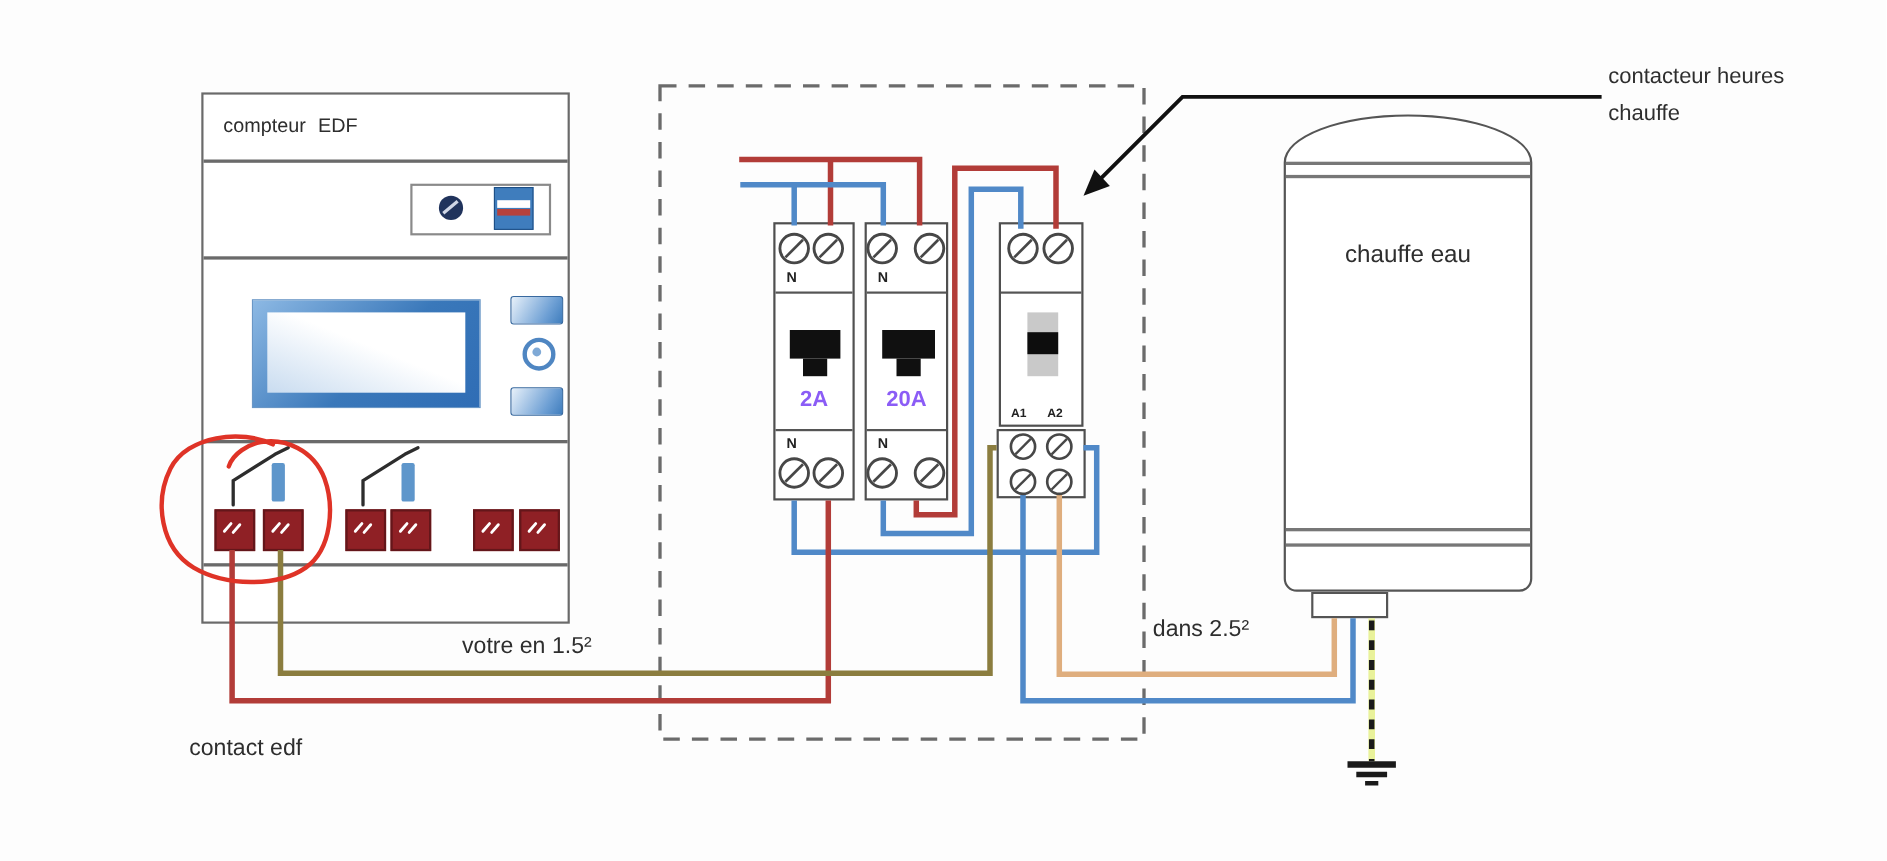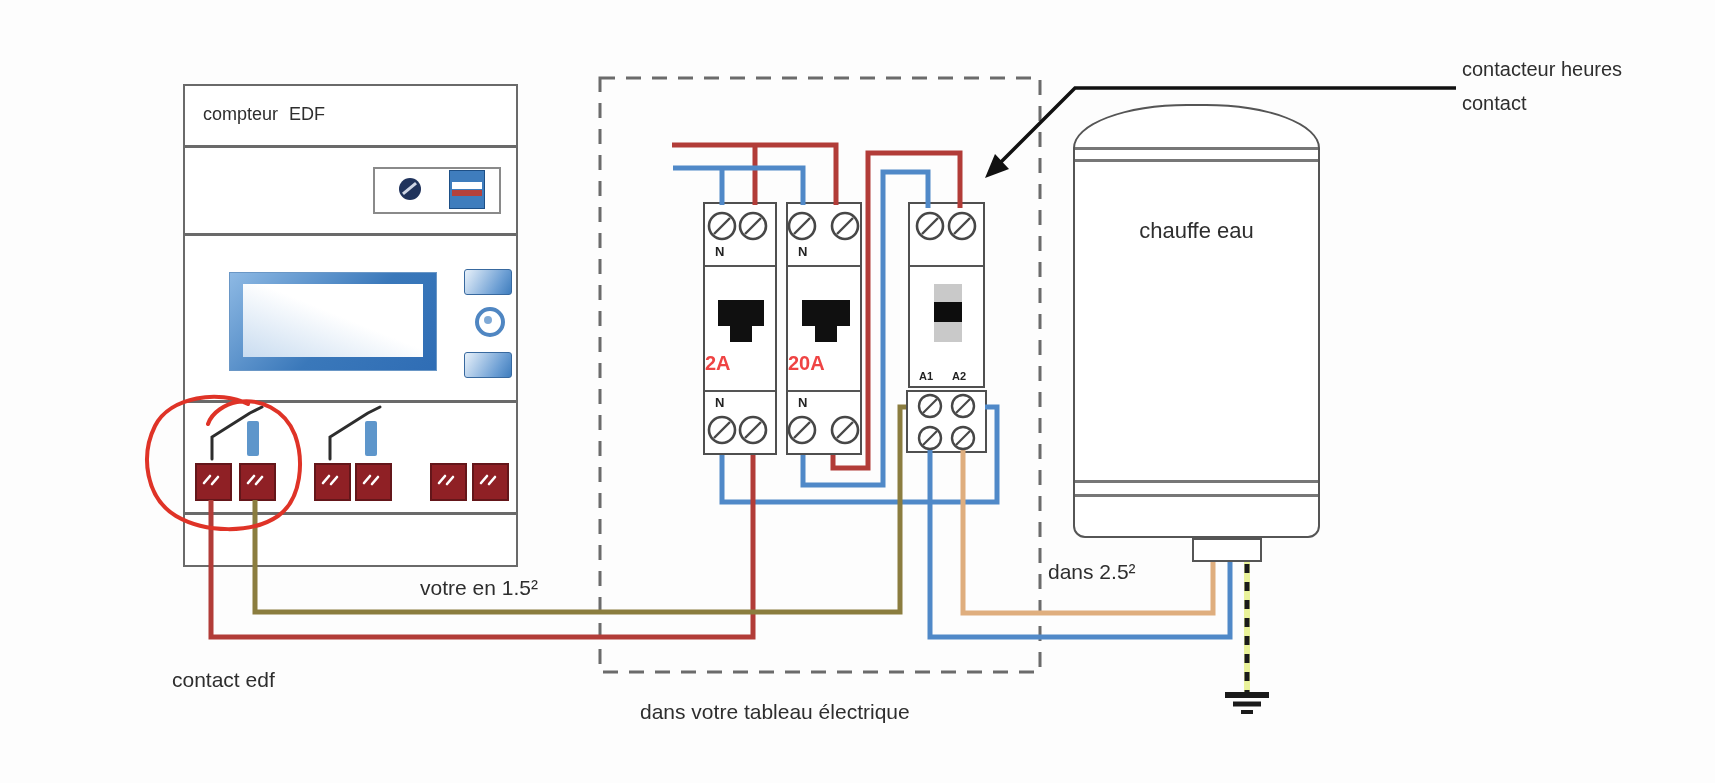--- a/index.html
+++ b/index.html
@@ -26,21 +26,21 @@
             border:1px solid #6a97c6;}
   .display-inner{position:absolute;left:13px;top:11px;right:13px;bottom:13px;
             background:linear-gradient(to top right,#c9dcf0,#ffffff 55%);}
   .btn{position:absolute;width:46px;height:24px;border:1.5px solid #38699f;border-radius:3px;
             background:linear-gradient(120deg,#e8f1fa,#6d9fd4 70%,#3f7dbd);}
   .btn-round{position:absolute;width:22px;height:22px;border:4px solid #4f86c2;border-radius:50%;
             background:#fff;}
   .btn-round:after{content:"";position:absolute;left:5px;top:5px;width:8px;height:8px;
             border-radius:50%;background:#7fa9d6;}
   .toggle-top{position:absolute;background:#101010;}
-  .rating{position:absolute;width:100%;font-size:20px;font-weight:bold;color:#ef4444;}
+  .rating{position:absolute;width:100%;text-align:center;font-size:20px;font-weight:bold;color:#8b5cf6;}
   .ctc-switch{position:absolute;background:#c9c9c9;}
   .ctc-band{position:absolute;background:#0d0d0d;}
   .coil-lbl{position:absolute;font-size:11px;font-weight:bold;color:#222;}
   .heater{position:absolute;background:#fff;border:2.5px solid #555;box-sizing:border-box;
             border-radius:114px 114px 12px 12px / 44px 44px 12px 12px;}
   .heater-lbl{position:absolute;width:100%;text-align:center;font-size:22px;color:#2e2e2e;}
   #overlay{position:absolute;left:0;top:0;pointer-events:none;}
   .wire{fill:none;stroke-width:5;}
   .wire-red{stroke:var(--c-wire_red,#b23c38);}
   .wire-blue{stroke:var(--c-wire_blue,#5089c8);}
@@ -112,35 +112,34 @@
 
   <div class="box breaker" style="left:908px;top:202px;width:77px;height:186px;">
     <div class="bline" style="top:61px;"></div>
     <div class="ctc-switch" style="left:24px;top:80px;width:28px;height:58px;"></div>
     <div class="ctc-band" style="left:24px;top:98px;width:28px;height:20px;"></div>
     <div class="coil-lbl" style="left:9px;top:166px;">A1</div>
     <div class="coil-lbl" style="left:42px;top:166px;">A2</div>
   </div>
   <div class="box breaker" style="left:906px;top:390px;width:81px;height:63px;"></div>
 
-  <div class="heater" style="left:1073px;top:104px;width:247px;height:434px;">
+  <div class="heater" style="left:1167px;top:104px;width:226px;height:434px;">
     <div style="position:absolute;left:0;right:0;top:41px;height:2.5px;background:#777;"></div>
     <div style="position:absolute;left:0;right:0;top:53px;height:2.5px;background:#777;"></div>
     <div class="heater-lbl" style="top:112px;">chauffe eau</div>
     <div style="position:absolute;left:0;right:0;top:374px;height:2.5px;background:#777;"></div>
     <div style="position:absolute;left:0;right:0;top:388px;height:2.5px;background:#777;"></div>
   </div>
   <div class="box" style="left:1192px;top:538px;width:70px;height:24px;border:2.5px solid #555;"></div>
 
   <div class="lbl" style="left:420px;top:576px;">votre en 1.5²</div>
   <div class="lbl" style="left:172px;top:668px;">contact edf</div>
-  <div class="lbl" style="left:640px;top:700px;">dans votre tableau électrique</div>
   <div class="lbl" style="left:1048px;top:560px;">dans 2.5²</div>
   <div class="lbl" style="left:1462px;top:58px;font-size:20px;text-align:right;">contacteur heures</div>
-  <div class="lbl" style="left:1462px;top:92px;font-size:20px;">contact</div>
+  <div class="lbl" style="left:1462px;top:92px;font-size:20px;">chauffe</div>
 
   <svg id="overlay" width="1715" height="783" viewBox="0 0 1715 783">
     <defs>
       <g id="screw13">
         <circle r="13" fill="#fff" stroke="#474747" stroke-width="2.6"></circle>
         <line x1="-8" y1="8" x2="8" y2="-8" stroke="#474747" stroke-width="2.4"></line>
       </g>
       <g id="screw11">
         <circle r="11" fill="#fff" stroke="#474747" stroke-width="2.4"></circle>
         <line x1="-7" y1="7" x2="7" y2="-7" stroke="#474747" stroke-width="2.2"></line>

